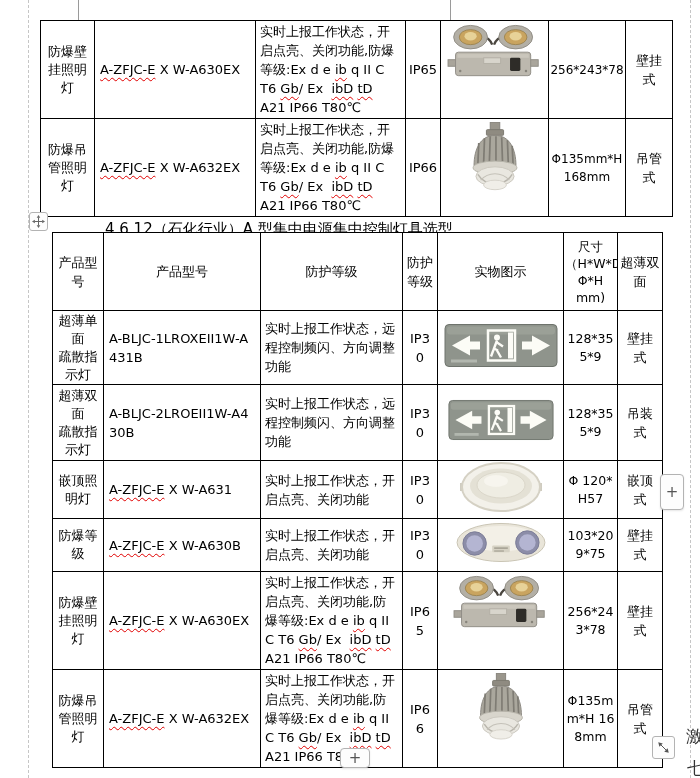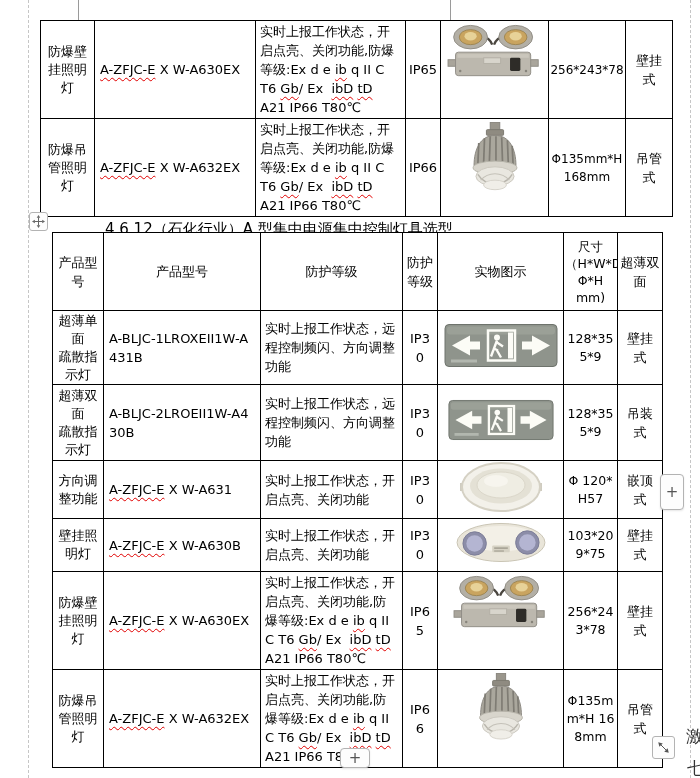--- a/index.html
+++ b/index.html
@@ -198,42 +198,42 @@
     <path d="M53,17 L50,25 L54,27 M50,25 L47,33 M53,27 L57,34 M53,19 L59,23" stroke="#fcfcf6" stroke-width="2.4" fill="none"></path>
     <rect x="7" y="36" width="26" height="3" fill="#b9bdb5" opacity="0.85"></rect>
   </svg>
 </div>
     </td>
     <td class="sizecell">128*355*9</td>
     <td class="mountcell">吊装式</td>
   </tr>
 
   <tr style="height:57px">
-    <td class="namecell">方向调整功能</td>
+    <td class="namecell">嵌顶照明灯</td>
     <td class="model"><span class="wavy">A-ZFJC-E</span><span> X W-A631</span></td>
     <td class="spec"><span>实时上报工作状态，开启点亮、关闭功能</span></td>
     <td class="ipcell">IP30</td>
     <td class="imgcell">
       <div class="imgbox" style="width:82px;height:52px;">
   <svg viewBox="0 0 82 52" width="100%" height="100%">
     <rect x="0" y="22" width="5" height="8" fill="#cfccc0"></rect>
     <rect x="77" y="22" width="5" height="8" fill="#cfccc0"></rect>
     <ellipse cx="41" cy="26" rx="39" ry="24" fill="#f3f1ea" stroke="#d5d1c4" stroke-width="2"></ellipse>
     <ellipse cx="41" cy="25" rx="31" ry="17.5" fill="#e4e1d5"></ellipse>
     <ellipse cx="41" cy="24" rx="24" ry="13" fill="#efede3" stroke="#dbd7ca"></ellipse>
     <ellipse cx="36" cy="20" rx="12" ry="6" fill="#f7f5ee" opacity="0.9"></ellipse>
   </svg>
 </div>
     </td>
     <td class="sizecell">Φ 120*H57</td>
     <td class="mountcell">嵌顶式</td>
   </tr>
 
   <tr style="height:45px">
-    <td class="namecell">壁挂照明灯</td>
+    <td class="namecell">防爆等级</td>
     <td class="model"><span class="wavy">A-ZFJC-E</span><span> X W-A630B</span></td>
     <td class="spec"><span>实时上报工作状态，开启点亮、关闭功能</span></td>
     <td class="ipcell">IP30</td>
     <td class="imgcell">
       <div class="imgbox" style="width:94px;height:41px;">
   <svg viewBox="0 0 94 42" width="100%" height="100%">
     <ellipse cx="47" cy="21" rx="45" ry="19.5" fill="#e9e5d9" stroke="#c8c3b3"></ellipse>
     <ellipse cx="47" cy="17" rx="38" ry="13" fill="#f3f0e7"></ellipse>
     <circle cx="20" cy="22" r="12" fill="#8c8da8" stroke="#7a7b96"></circle>
     <circle cx="20" cy="22" r="8.5" fill="#b4b5d2"></circle>

